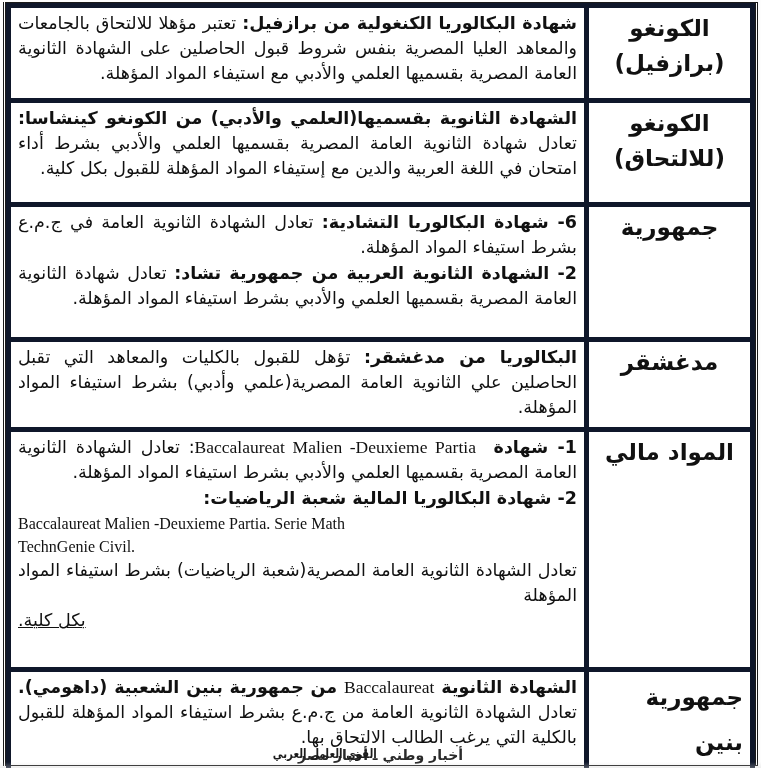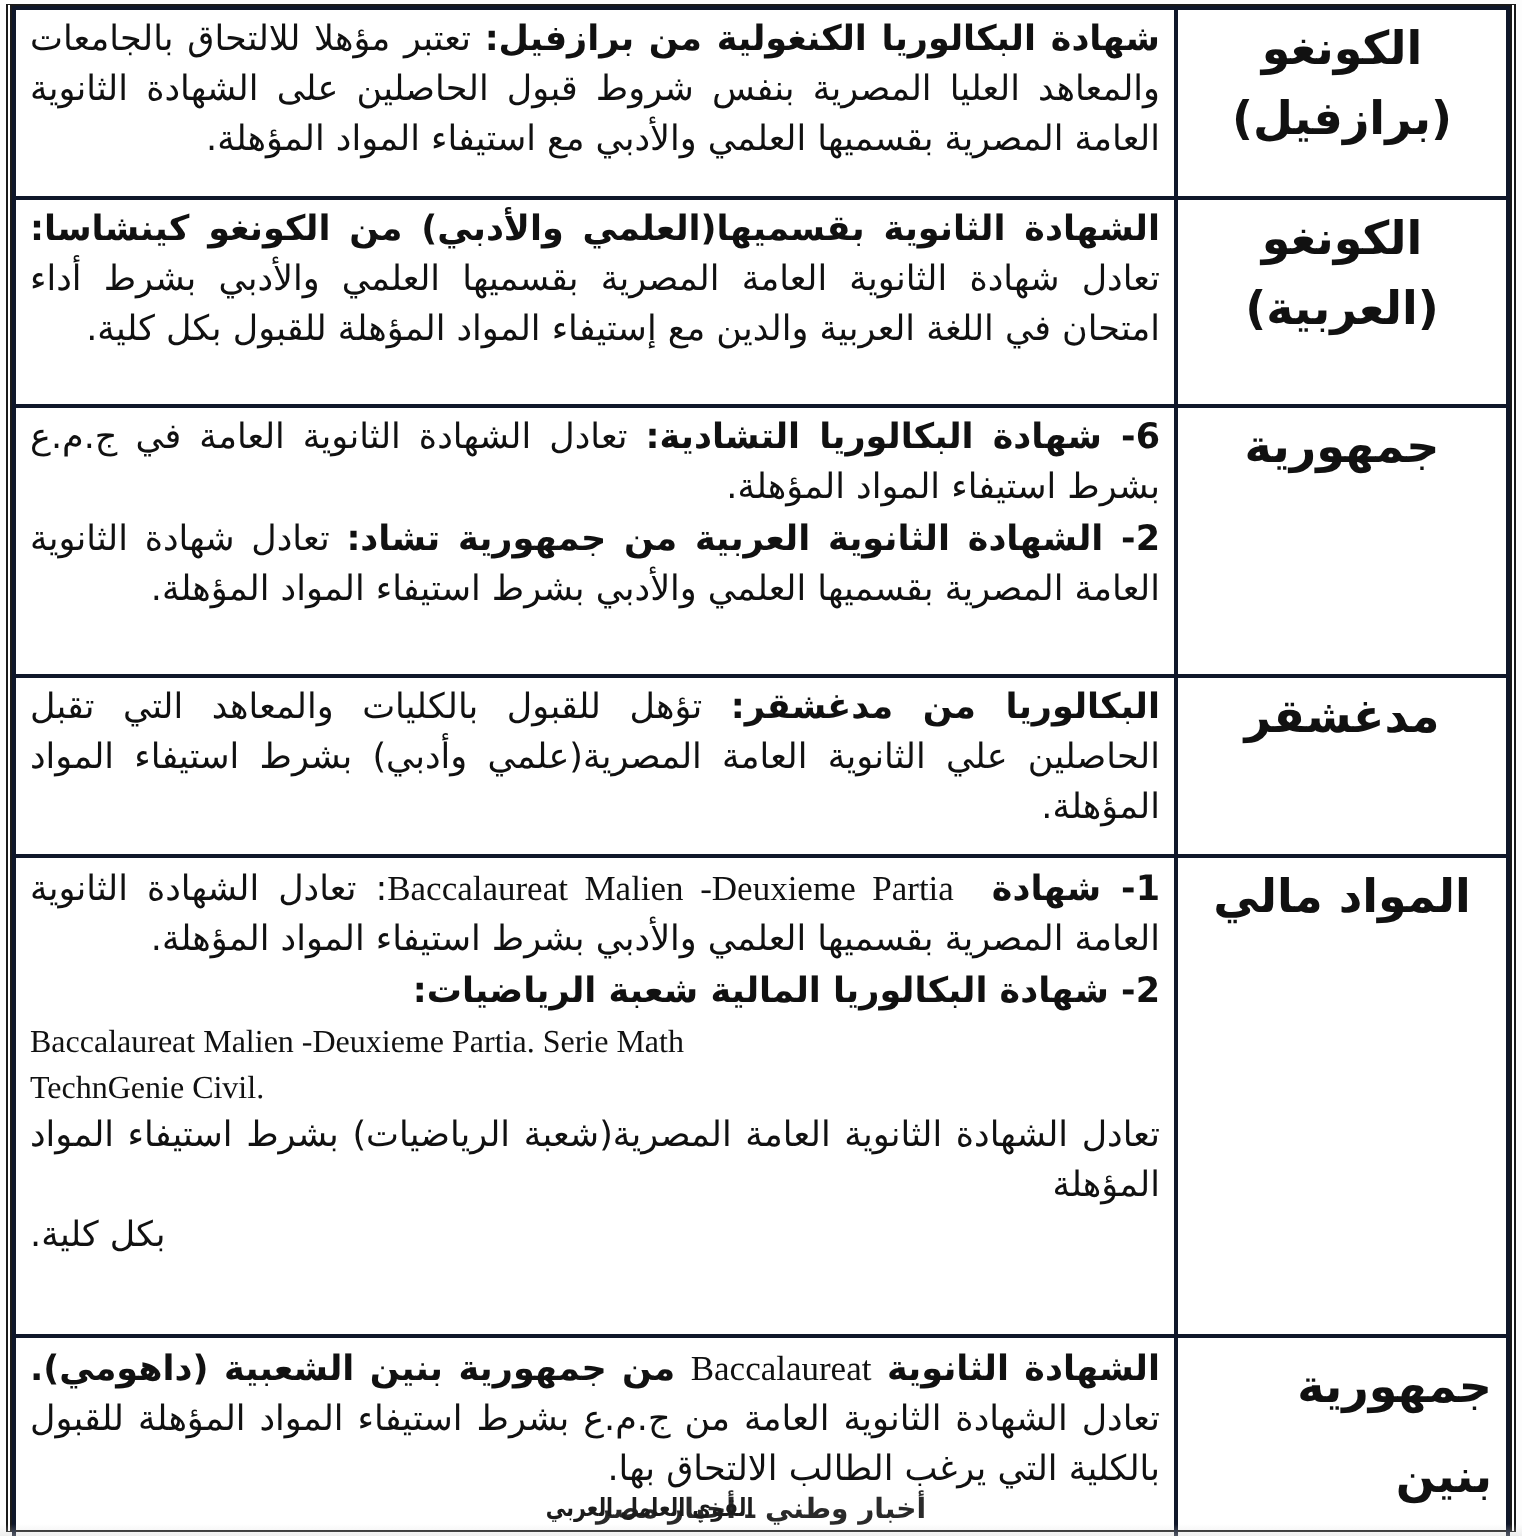--- a/index.html
+++ b/index.html
@@ -41,21 +41,21 @@
 
   table.equiv {
     width: 100%;
     height: 100%;
     border-collapse: collapse;
     table-layout: fixed;
     direction: rtl;
   }
 
   table.equiv td {
-    border: 2px solid #0f172a;
+    border: 5px solid #0f172a;
     vertical-align: top;
     box-sizing: border-box;
     padding: 3px 7px 4px 7px;
   }
 
   
   td.country {
     width: 166px;
     text-align: center;
     vertical-align: middle;
@@ -106,20 +106,21 @@
   }
 
   .tail-right {
     display: block;
     text-align: left;
     text-align-last: left;
     direction: rtl;
   }
 
   .tail-underline {
+    text-decoration: underline;
     text-decoration-thickness: 1px;
   }
 
   
   tr.r-congo-b  td { height: 95px; }
   tr.r-congo-k  td { height: 104px; }
   tr.r-chad     td { height: 135px; }
   tr.r-mada     td { height: 90px; text-align: center; }
   tr.r-mali     td { height: 240px; }
   tr.r-benin    td { height: 100px; }
@@ -187,21 +188,21 @@
           <td class="desc">
             <p class="para">
               <span class="lead">شهادة البكالوريا الكنغولية من برازفيل:</span><span> تعتبر مؤهلا للالتحاق بالجامعات والمعاهد العليا المصرية بنفس شروط قبول الحاصلين على الشهادة الثانوية العامة المصرية بقسميها العلمي والأدبي مع استيفاء المواد المؤهلة.</span>
             </p>
           </td>
         </tr>
 
         <tr class="r-congo-k">
           <td class="country">
             <span class="country-line">الكونغو</span>
-            <span class="country-line">(العربية)</span>
+            <span class="country-line">(للالتحاق)</span>
           </td>
           <td class="desc">
             <p class="para">
               <span class="lead">الشهادة الثانوية بقسميها(العلمي والأدبي) من الكونغو كينشاسا:</span><span> تعادل شهادة الثانوية العامة المصرية بقسميها العلمي والأدبي بشرط أداء امتحان في اللغة العربية والدين مع إستيفاء المواد المؤهلة للقبول بكل كلية.</span>
             </p>
           </td>
         </tr>
 
         <tr class="r-chad">
           <td class="country">

